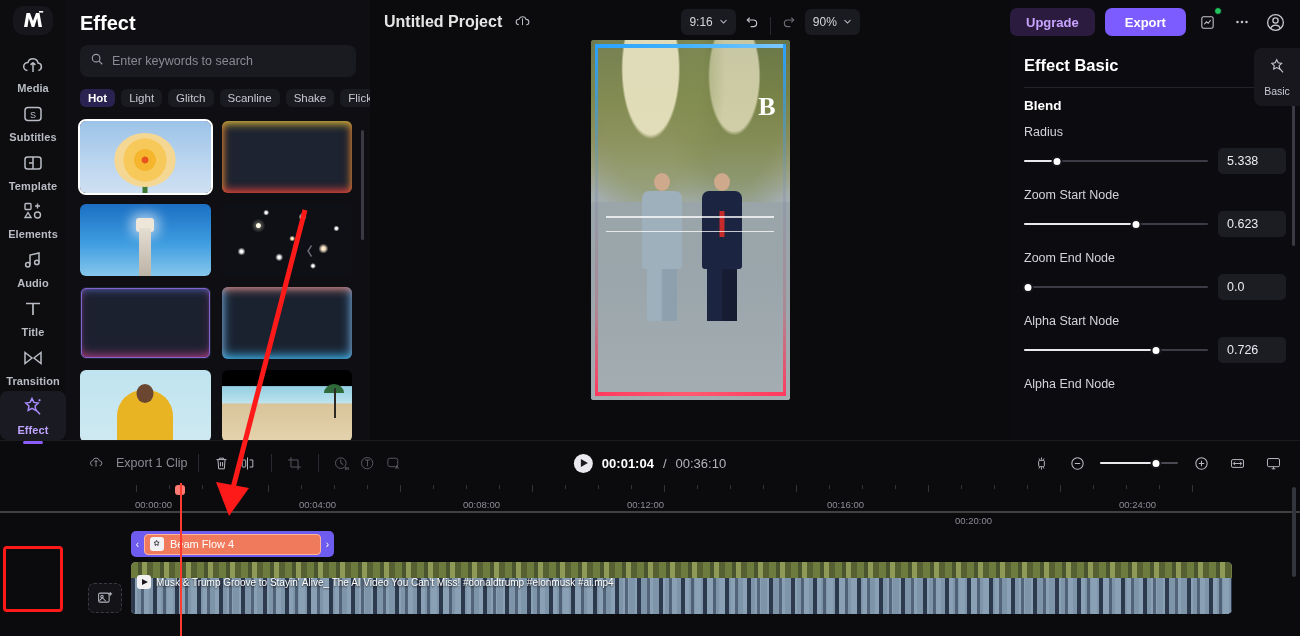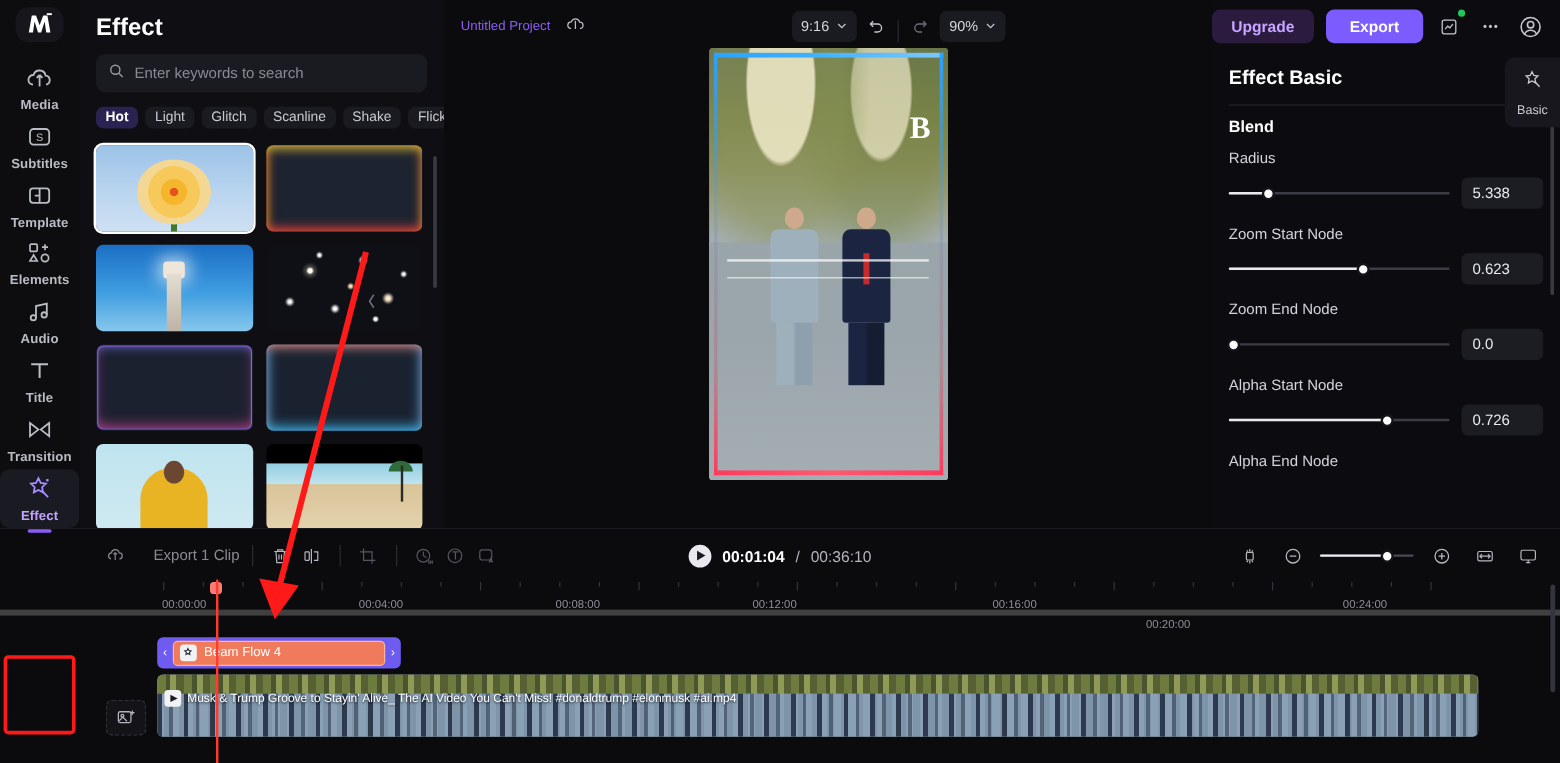--- a/index.html
+++ b/index.html
@@ -164,21 +164,21 @@
   .vid-border-left{position:absolute;left:4px;top:4px;bottom:4px;width:3px;
     background:linear-gradient(180deg,#2aa2ff 0%, rgba(90,150,200,.25) 35%, rgba(200,70,90,.3) 75%, #ff3a5e 100%);}
   .vid-border-right{position:absolute;right:4px;top:4px;bottom:4px;width:3px;
     background:linear-gradient(180deg,#2aa2ff 0%, rgba(90,150,200,.25) 35%, rgba(200,70,90,.3) 75%, #ff3a5e 100%);}
 
   
   .topbar{
     position:absolute;left:370px;top:0;right:290px;height:44px;
     display:flex;align-items:center;gap:0;padding:0 0 0 14px;z-index:7;
   }
-  .proj-name{font-size:11px;font-weight:normal;color:#8b5cf6;}
+  .proj-name{font-size:16px;font-weight:bold;color:#e5e5e5;}
   .cloud-ic{margin-left:12px;color:#b9bcc4;}
   .tb-center{display:flex;align-items:flex-end;gap:3px;margin-left:auto;margin-right:auto;}
   .chip{
     background:#1a1b21;border-radius:6px;height:26px;display:flex;align-items:center;
     gap:6px;padding:0 8px;font-size:12px;color:#d6d6dc;cursor:pointer;
   }
   .icobtn{width:26px;height:26px;display:flex;align-items:center;justify-content:center;
     color:#c6c6ce;cursor:pointer;}
   .topbar-right{
     position:absolute;right:0;top:0;height:44px;width:290px;
@@ -224,37 +224,37 @@
   .side-tab{
     position:absolute;right:0;top:48px;width:46px;height:58px;background:#17171d;
     border-radius:8px 0 0 8px;display:flex;flex-direction:column;align-items:center;
     justify-content:center;gap:5px;color:#c9c9d1;cursor:pointer;z-index:9;
   }
   .side-tab .lbl{font-size:10.5px;}
 
   
   .timeline{flex:1;background:#0b0b0e;position:relative;border-top:1px solid #1b1b22;}
   .tl-toolbar{height:44px;display:flex;align-items:center;padding:0 14px 0 88px;position:relative;}
-  .tl-export{display:flex;align-items:center;gap:24px;color:#8a8a93;font-size:12.5px;cursor:pointer;}
+  .tl-export{display:flex;align-items:center;gap:12px;color:#8a8a93;font-size:12.5px;cursor:pointer;}
   .tl-sep{width:1px;height:18px;background:#2a2a33;margin:0 10px;}
   .tl-ic{width:26px;height:26px;display:flex;align-items:center;justify-content:center;
     color:#b8b8c2;cursor:pointer;}
   .tl-ic.dim{color:#565660;}
   .tl-time{position:absolute;left:50%;transform:translateX(-50%);display:flex;align-items:center;gap:9px;}
   .play-btn{width:19px;height:19px;border-radius:50%;background:#e9e9ef;display:flex;
     align-items:center;justify-content:center;cursor:pointer;}
   .play-tri{width:0;height:0;border-left:7px solid #1a1a20;border-top:4.5px solid transparent;
     border-bottom:4.5px solid transparent;margin-left:2px;}
   .tcur{font-size:13px;font-weight:bold;color:#fff;}
   .ttot{font-size:13px;color:#b4b4be;}
   .tl-right{margin-left:auto;display:flex;align-items:center;gap:10px;}
   .zoom-slider{width:78px;height:14px;position:relative;display:flex;align-items:center;cursor:pointer;}
 
   
-  .ruler{height:28px;position:relative;border-bottom:5px solid #404040;margin-left:0;}
+  .ruler{height:28px;position:relative;border-bottom:2px solid #404040;margin-left:0;}
   .rl-tick{position:absolute;top:0;width:1px;background:#32323c;}
   .rl-lbl{position:absolute;top:14px;font-size:9.5px;color:#8d8d97;}
   
   .tracks{position:relative;padding-left:88px;}
   .track-row{position:relative;height:26px;margin-top:6px;}
   .eff-clip{
     position:absolute;height:26px;border-radius:5px;background:#6e5cf0;
     display:flex;align-items:center;padding:0 2px;overflow:hidden;cursor:pointer;
   }
   .eff-inner{

